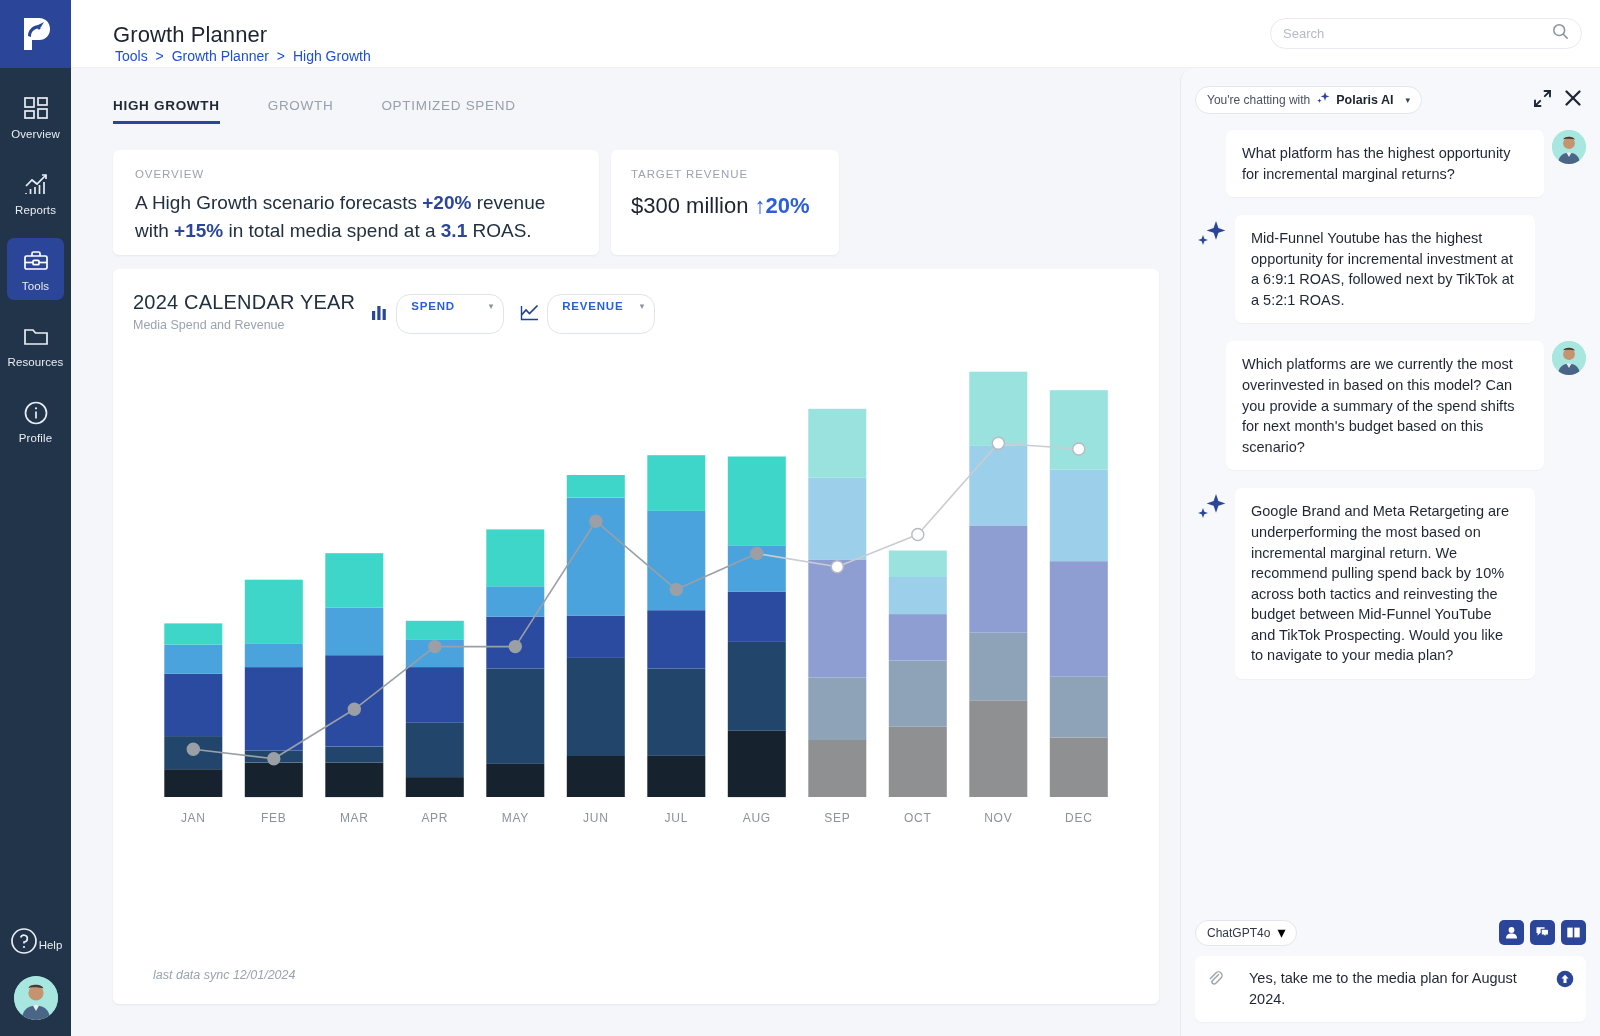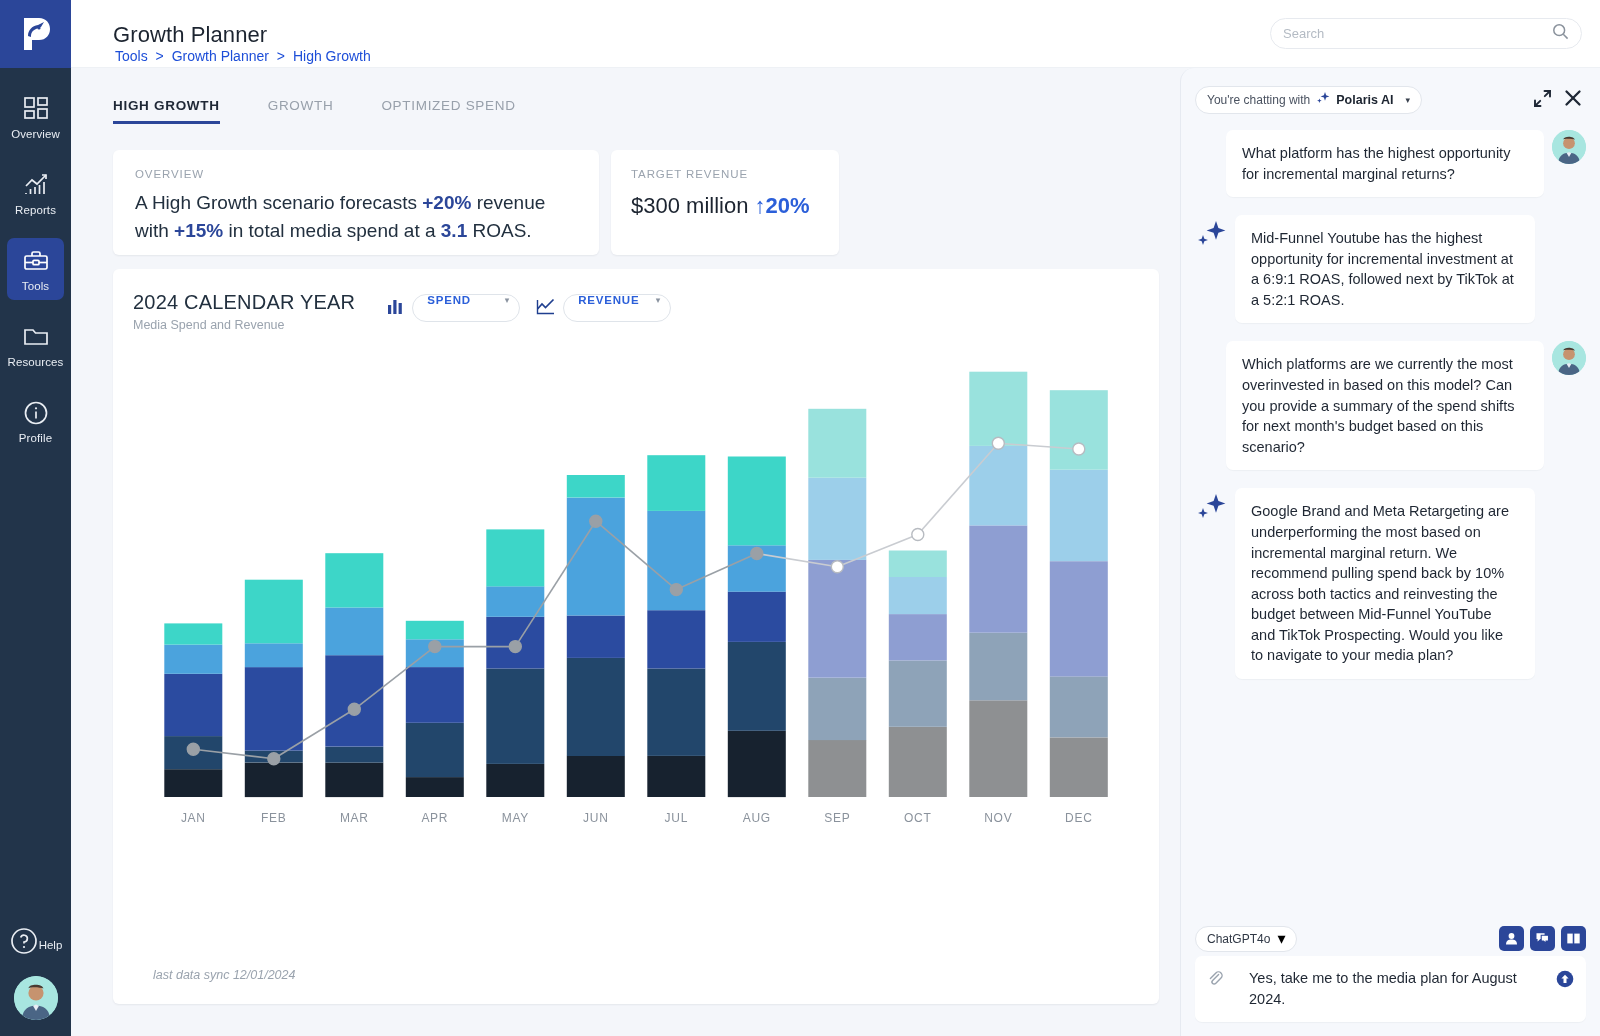--- a/index.html
+++ b/index.html
@@ -82,26 +82,26 @@
   .ov-text { font-size: 19px; color: #22303f; line-height: 1.45; margin-top: 9px; }
   .ov-text b { color: #2b4699; font-weight: 700; }
   .kpi-value { font-size: 22px; color: #1c2430; margin-top: 13px; white-space: nowrap; }
   .kpi-delta { color: #2b5fd9; font-weight: 700; }
 
   
   .chart-card {
     background: #fff; border-radius: 6px; box-shadow: 0 1px 2px rgba(30,40,60,.07);
     margin-top: 14px; width: 1046px; height: 735px; position: relative; padding: 22px 20px 0 20px;
   }
-  .chart-head { display: flex; align-items: flex-start; gap: 32px; }
+  .chart-head { display: flex; align-items: flex-start; gap: 16px; }
   .chart-title { font-size: 20px; color: #22303f; letter-spacing: .2px; }
   .chart-sub { font-size: 12.5px; color: #9aa3ae; margin-top: 4px; }
   .selector-group { display: flex; align-items: center; gap: 8px; margin-top: 3px; }
   .pill {
-    border: 1px solid #dfe4ea; border-radius: 14px; height: 28px; min-width: 108px;
+    border: 1px solid #dfe4ea; border-radius: 14px; height: 40px; min-width: 108px;
     display: flex; align-items: center; justify-content: space-between;
     padding: 0 10px 16px 14px; background: #fff; cursor: pointer;
   }
   .pill .ptxt { font-size: 11.5px; letter-spacing: .8px; color: #2b5fd9; font-weight: 700; }
   .pill .parrow { color: #8a93a0; font-size: 9px; margin-left: 10px; }
   .chart-svg-wrap { position: absolute; left: 0; top: 78px; width: 1046px; height: 600px; }
   .sync-note {
     position: absolute; left: 40px; bottom: 22px; font-size: 12.5px;
     color: #9aa3ae; font-style: italic;
   }
@@ -129,21 +129,21 @@
     color: #1f2733; line-height: 1.42; box-shadow: 0 1px 1px rgba(30,40,60,.04);
   }
   .msg-row.user .bubble { max-width: 318px; }
   .msg-row.ai .bubble { max-width: 300px; }
   .av-user {
     width: 34px; height: 34px; border-radius: 50%; background: #a8e6e0;
     margin-left: 8px; overflow: hidden; flex: 0 0 34px; position: relative;
   }
   .ai-spark { width: 34px; flex: 0 0 34px; margin-right: 6px; padding-top: 4px; }
   .chat-footer { padding: 0 14px 14px 14px; }
-  .footer-row { display: flex; align-items: center; margin-bottom: 4px; text-align: right; }
+  .footer-row { display: flex; align-items: center; margin-bottom: 10px; text-align: right; }
   .model-pill {
     border: 1px solid #e2e6ec; background: #fff; border-radius: 14px; height: 26px;
     display: flex; align-items: center; padding: 0 11px; gap: 7px;
   }
   .model-pill .mtxt { font-size: 12px; color: #303845; }
   .footer-icons { margin-left: auto; display: flex; gap: 6px; }
   .fi {
     width: 25px; height: 25px; border-radius: 5px; background: #2b4699;
     display: flex; align-items: center; justify-content: center;
   }

